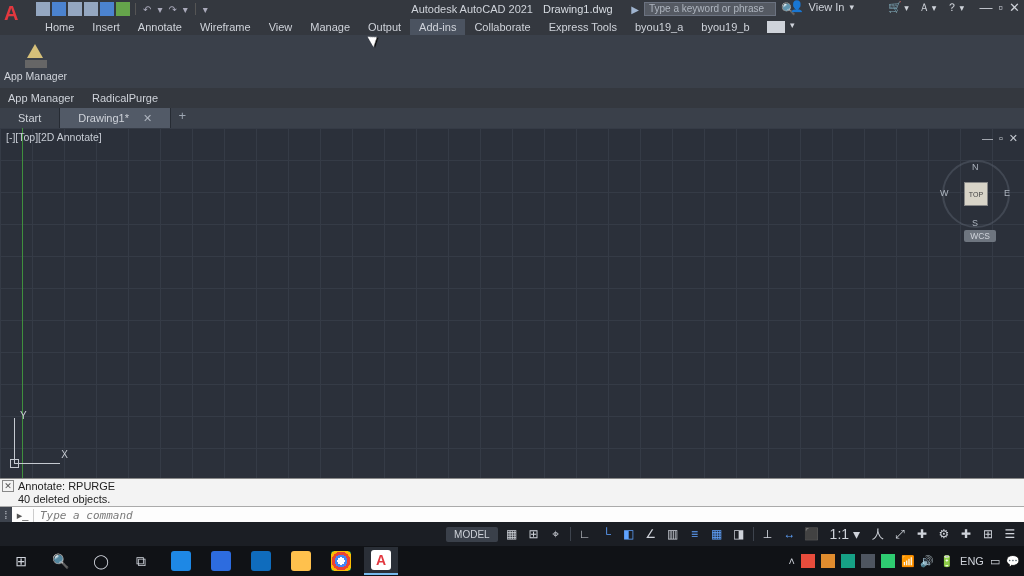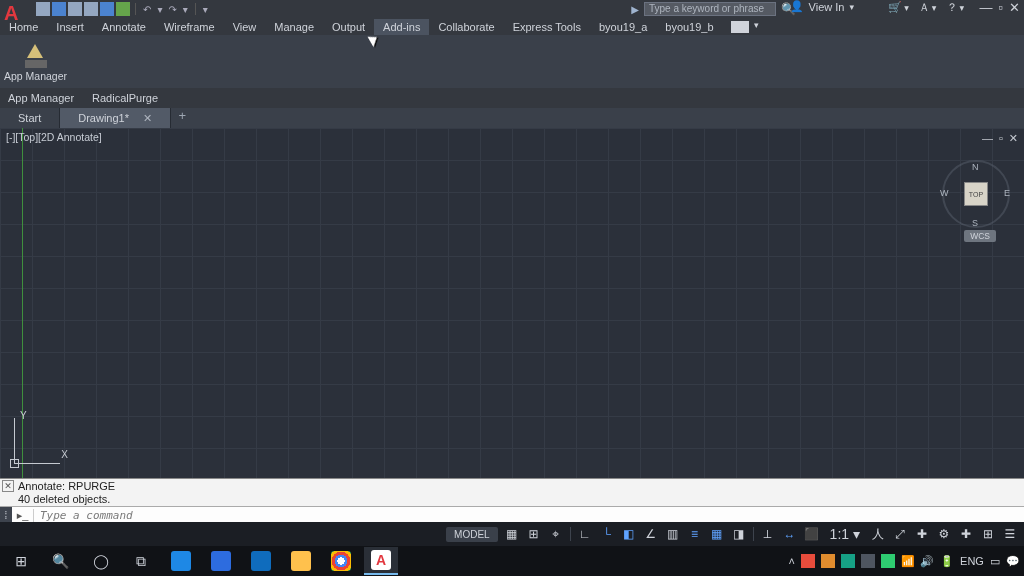--- a/index.html
+++ b/index.html
@@ -18,21 +18,21 @@
 .title-center .file { color: #d8dde3; margin-left: 10px; }
 .search-box { position: absolute; right: 248px; top: 2px; width: 132px; height: 14px; background: #555a63; border: 1px solid #6b7280; color: #aeb5bf; font-size: 10px; padding: 0 4px; line-height: 12px; }
 .search-play { position:absolute; right:385px; top:4px; color:#9fb4cf; font-size:10px; }
 .search-mag { position: absolute; right: 228px; top: 2px; color: #cfd3da; font-size: 12px; }
 .signin { position: absolute; right: 170px; top: 0; color: #cfd3da; font-size: 11px; display: flex; align-items: center; gap: 5px; }
 .title-icons { position: absolute; right: 60px; top: 0; display: flex; gap: 10px; color: #cfd3da; font-size: 11px; align-items: center; }
 .title-icons span { display:flex; align-items:center; gap:2px; }
 .win-controls { position: absolute; right: 4px; top: 0; display: flex; gap: 6px; color: #cfd3da; font-size: 13px; }
 
 
-.menu-bar { height: 17px; background: #34383f; display: flex; align-items: center; gap: 0; }
+.menu-bar { height: 17px; background: #34383f; display: flex; align-items: center; padding-left: 36px; gap: 0; }
 .menu-item { color: #cfd3da; font-size: 11px; padding: 2px 9px; cursor: pointer; }
 .menu-item.active { background: #4b5360; }
 .menu-tail-box { width:18px; height:12px; background:#cfd3da; margin-left:8px; position:relative; }
 .menu-tail-box:after{ content:"▾"; position:absolute; right:-10px; top:-1px; color:#cfd3da; font-size:9px; }
 
 
 .ribbon { height: 53px; background: #3a404a; display: flex; align-items: center; padding: 2px 4px 0; gap: 12px; }
 .ribbon-btn { display: flex; flex-direction: column; align-items: center; gap: 2px; color: #cfd3da; font-size: 10.5px; cursor: pointer; }
 .ribbon-btn .ric { width: 26px; height: 24px; background: #e6e0c8; position: relative; }
 .ribbon-btn:first-child .ric { background:transparent; }
@@ -128,20 +128,23 @@
     <div class="ic"></div>
     <div class="ic blue"></div>
     <div class="ic green"></div>
     <div class="sep"></div>
     <span class="arrow">↶</span>
     <span class="arrow">▾</span>
     <span class="arrow">↷</span>
     <span class="arrow">▾</span>
     <div class="sep"></div>
     <span class="arrow">▾</span>
+  </div>
+  <div class="title-center">
+    <span>Autodesk AutoCAD 2021</span><span class="file">Drawing1.dwg</span>
   </div>
   <span class="search-play">▶</span>
   <div class="search-box">Type a keyword or phrase</div>
   <div class="search-mag">🔍</div>
   <div class="signin">
     <span>👤</span>
     <span>View In</span>
     <span style="font-size:9px">▾</span>
   </div>
   <div class="title-icons">

